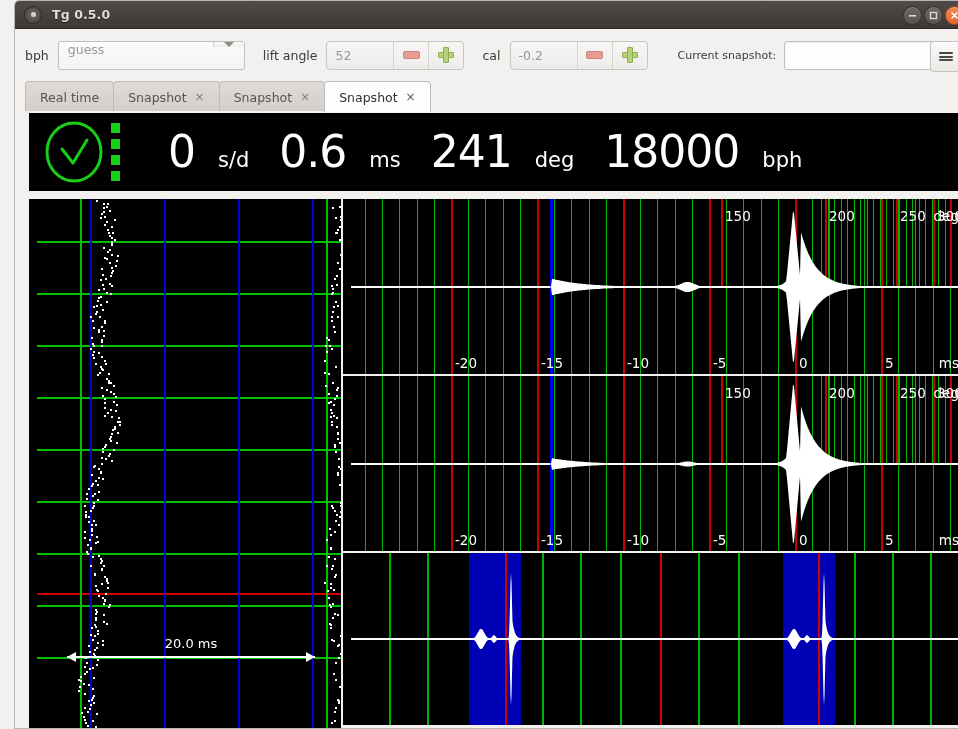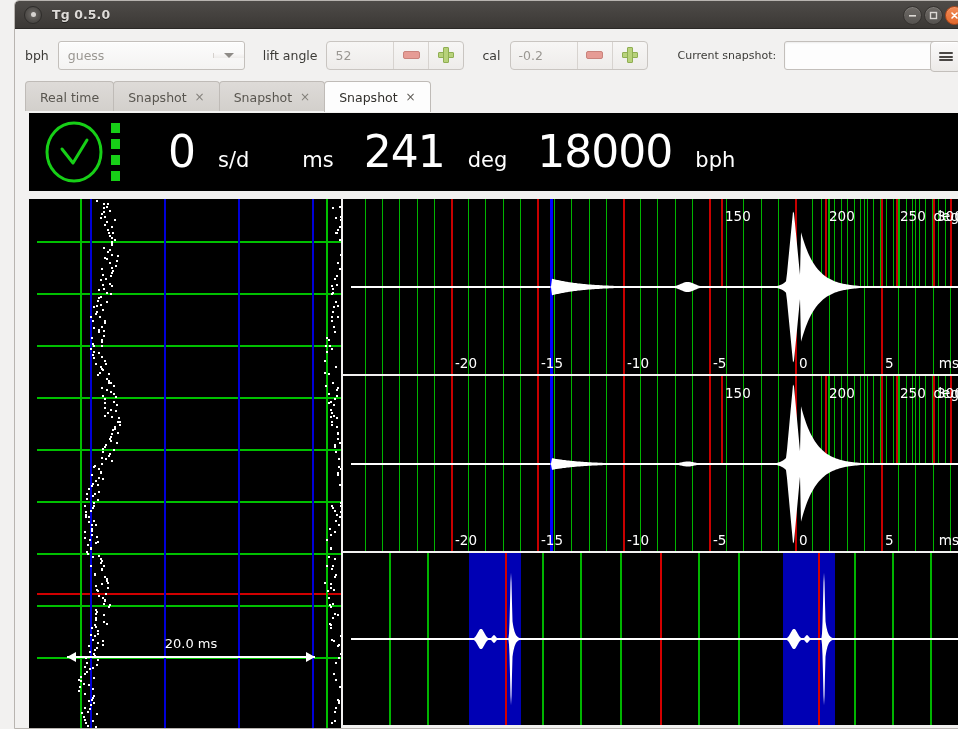--- a/index.html
+++ b/index.html
@@ -54,21 +54,21 @@
   .toolbar{
     height:52px;display:flex;align-items:center;
     padding:0 10px;gap:0;
     background:#f2f1f0;
     position:relative;
   }
   .lbl{font-size:12.5px;color:#3c3b37;}
   .combo{
     margin-left:9px;
     width:185px;height:27px;
-    display:flex;align-items:center;
+    display:flex;align-items:flex-start;
     background:linear-gradient(to bottom,#fcfcfc 0%,#f4f3f2 100%);
     border:1px solid #c3bfbb;border-radius:3px;
     box-shadow:inset 0 1px 0 #fff;
     overflow:hidden;
   }
   .combo .cv{
     flex:1;display:flex;align-items:center;padding-left:9px;
     font-size:12.5px;color:#9a9792;
   }
   .combo .carrow{
@@ -274,20 +274,21 @@
           <i></i>
           <i></i>
           <i></i>
       </div>
       <div class="ro-nums">
         <div class="ro-grp">
           <span class="ro-big">0</span>
           <span class="ro-unit">s/d</span>
         </div>
         <div class="ro-grp">
+          <span class="ro-big">0.6</span>
           <span class="ro-unit">ms</span>
         </div>
         <div class="ro-grp">
           <span class="ro-big">241</span>
           <span class="ro-unit">deg</span>
         </div>
         <div class="ro-grp">
           <span class="ro-big">18000</span>
           <span class="ro-unit">bph</span>
         </div>

